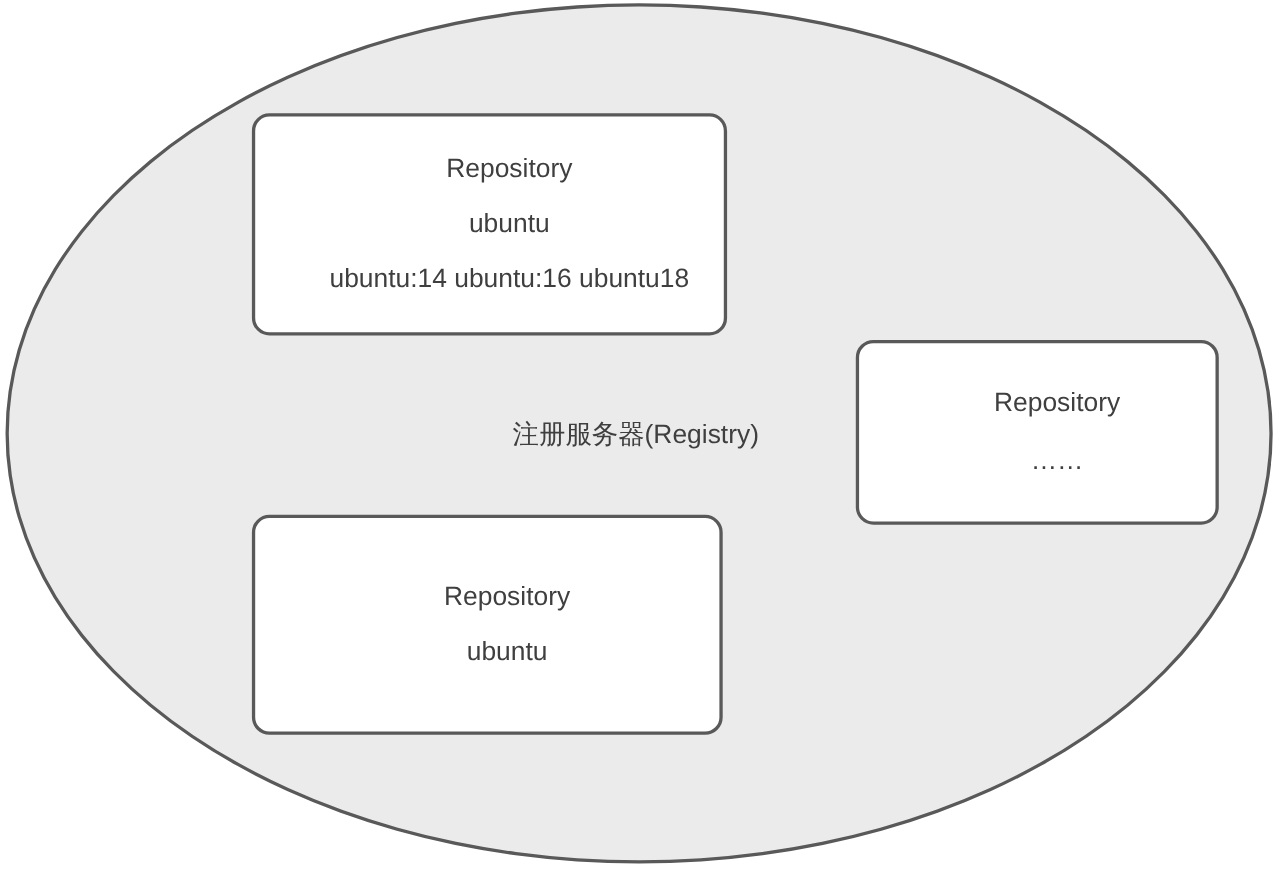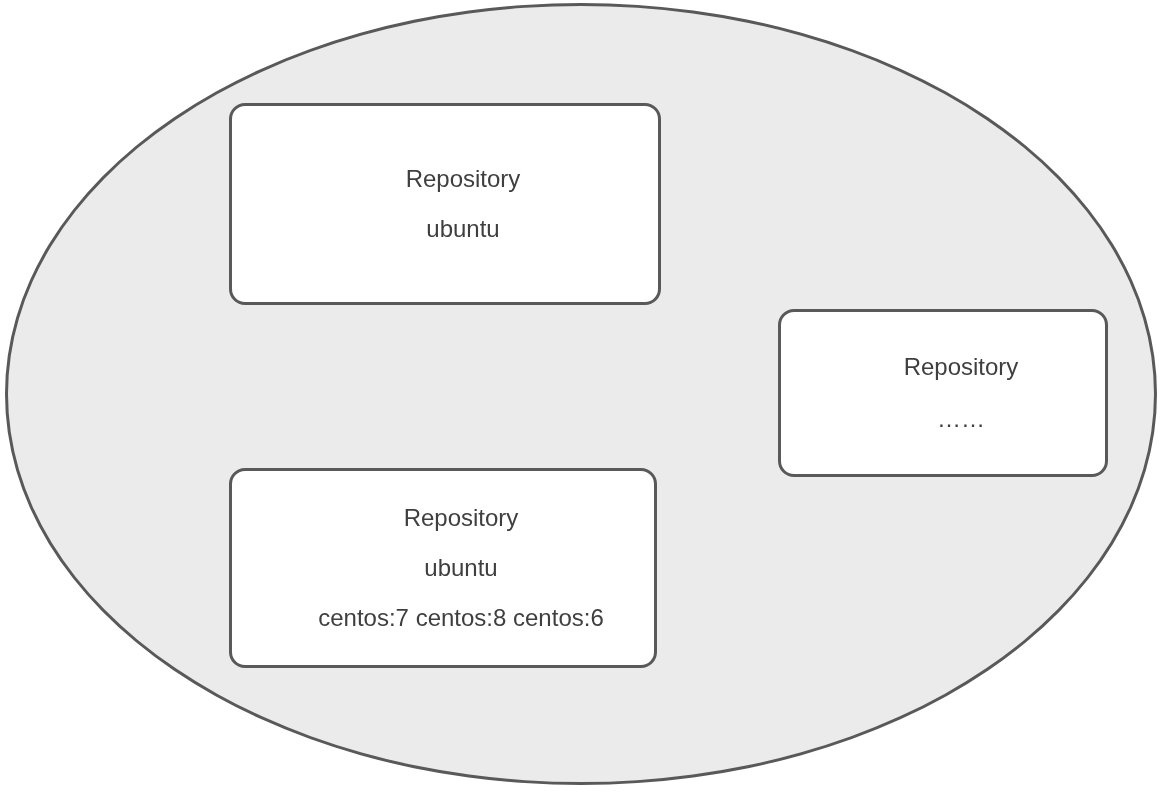--- a/index.html
+++ b/index.html
@@ -78,30 +78,31 @@
     white-space: nowrap;
   }
 </style>
 </head>
 <body>
 
 <div class="canvas">
 
   <div class="ellipse"></div>
 
+  <div class="registry-label">注册服务器(Registry)</div>
 
   <div class="repo-box repo-ubuntu">
     <div class="line">Repository</div>
     <div class="line">ubuntu</div>
+    <div class="line">ubuntu:14 ubuntu:16 ubuntu18</div>
   </div>
 
   <div class="repo-box repo-other">
     <div class="line">Repository</div>
     <div class="line">……</div>
   </div>
 
   <div class="repo-box repo-centos">
     <div class="line">Repository</div>
     <div class="line">ubuntu</div>
-    <div class="line">centos:7 centos:8 centos:6</div>
   </div>
 
 </div>
 
 </body></html>

